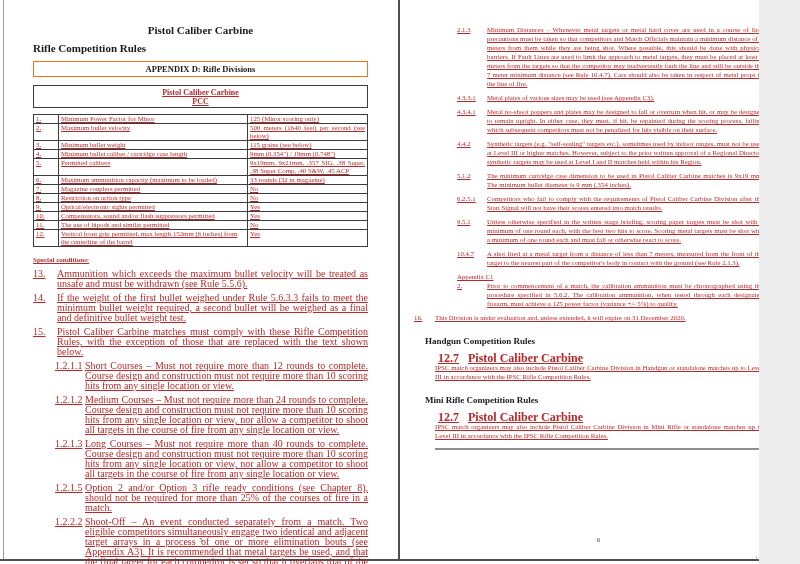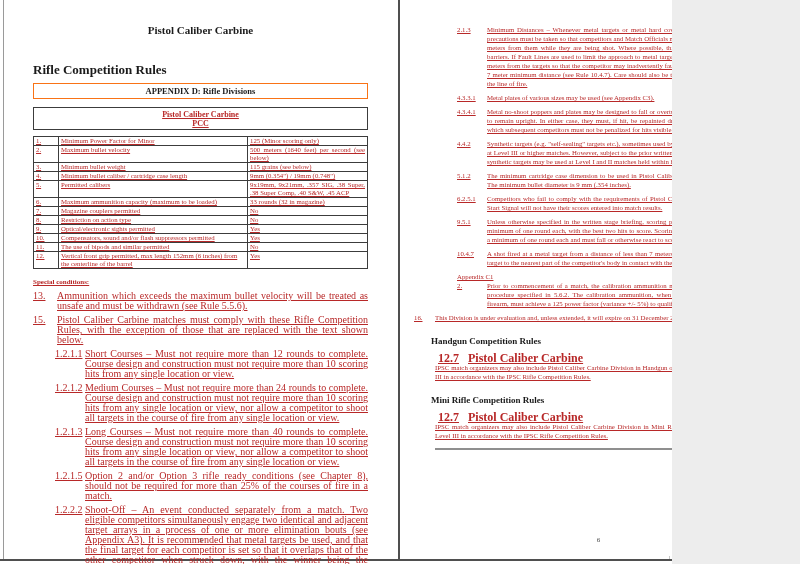--- a/index.html
+++ b/index.html
@@ -1,34 +1,34 @@
 <!DOCTYPE html>
 <html style="--red: #b82828; --ink: #1b1b1b;"><head>
 <meta charset="utf-8">
 <style>
   :root { --red:#b82828; --ink:#1b1b1b; }
   html,body { margin:0; padding:0; background:#ededed; }
   .screen {
-    position:relative; width:672px; height:564px; background:#ffffff;
+    position:relative; width:759px; height:564px; background:#ffffff;
     font-family:"Liberation Serif", serif; color:var(--ink); overflow:hidden;
   }
   .edge-left   { position:absolute; left:3px; top:0; bottom:3px; width:1px; background:#9a9a9a; }
   .edge-right  { position:absolute; right:2px; top:0; bottom:3px; width:1px; background:#c6c6c6; }
   .edge-bottom { position:absolute; left:0; right:0; bottom:3px; height:2px; background:#4f4f4f; }
   .page-divider{ position:absolute; left:398px; top:0; bottom:3px; width:2px; background:#4f4f4f; }
 
   .page { position:absolute; top:0; height:556px; box-sizing:border-box; background:#fff; }
   .page-left  { left:4px;   width:394px; padding:16px 30px 0 29px; }
   .page-right { left:400px; width:397px; padding:16px 34px 0 14px; }
 
   .red { color:var(--red); text-decoration:underline; }
 
   
   .doc-title { text-align:center; font-weight:bold; font-size:11px; line-height:13px; margin-top:8px; }
-  .section-heading { font-weight:bold; font-size:13px; line-height:10px; margin-top:28px; }
+  .section-heading { font-weight:bold; font-size:11px; line-height:10px; margin-top:6px; }
   .appendix-box { border:1px solid #f97316; text-align:center; font-weight:bold; font-size:8.5px; line-height:10px; padding:2px 0; margin-top:8px; }
   .division-box { border:1px solid #3c3c3c; text-align:center; padding:2px 0 1px; margin-top:8px; }
   .division-box span { display:block; font-weight:bold; font-size:8px; line-height:9px; }
 
   table.rules { width:100%; border-collapse:collapse; margin-top:6px; font-size:6.8px; line-height:8px; table-layout:fixed; }
   .rules td { border:1px solid #3c3c3c; padding:0 2px; vertical-align:top; color:var(--red); text-decoration:underline; }
   .rules .c-num { width:20px; }
   .rules .c-desc{ width:184px; }
   .rules .c-val { text-align:justify; }
 
@@ -42,21 +42,21 @@
   
   .r-item { display:flex; font-size:6.8px; line-height:9px; margin:5px 0 0 43px; }
   .r-item.first { margin-top:9px; }
   .r-item .inum { flex:none; width:30px; }
   .r-item .itext { flex:1; text-align:justify; }
   .appendix-heading { margin:5px 0 0 43px; font-size:6.8px; line-height:9px; }
   .r-item.appendix { margin-top:0; }
   .expiry { display:flex; font-size:6.8px; line-height:9px; margin-top:5px; }
   .expiry .inum { flex:none; width:21px; }
   .expiry .itext { flex:1; }
-  .rp-heading { font-weight:bold; font-size:9px; line-height:11px; margin:14px 0 0 17px; color:var(--ink); }
+  .rp-heading { font-weight:bold; font-size:9px; line-height:11px; margin:14px 0 0 11px; color:var(--ink); }
   .rule-title-line { display:flex; font-weight:bold; font-size:12px; line-height:9px; margin:7px 0 0 24px; }
   .rule-title-line .inum { flex:none; width:30px; }
   .rule-body { font-size:6.8px; line-height:9px; margin-left:21px; text-align:justify; }
   .hr-line { height:2px; background:#8f8f8f; margin:8px 0 0 21px; }
 
   .page-num { position:absolute; bottom:12px; left:0; right:0; text-align:center; font-size:7px; color:#4a4a4a; }
 </style>
 </head>
 <body>
 
@@ -140,20 +140,24 @@
       </tbody>
     </table>
 
     <div class="special red">Special conditions:</div>
 
     <div class="item">
       <span class="inum red">13.</span>
       <div class="itext red">Ammunition which exceeds the maximum bullet velocity will be treated as unsafe and must be withdrawn (see Rule 5.5.6).</div>
     </div>
     <div class="item">
+      <span class="inum red">14.</span>
+      <div class="itext red">If the weight of the first bullet weighed under Rule 5.6.3.3 fails to meet the minimum bullet weight required, a second bullet will be weighed as a final and definitive bullet weight test.</div>
+    </div>
+    <div class="item">
       <span class="inum red">15.</span>
       <div class="itext red">Pistol Caliber Carbine matches must comply with these Rifle Competition Rules, with the exception of those that are replaced with the text shown below.</div>
     </div>
 
     <div class="item sub">
       <span class="inum red">1.2.1.1</span>
       <div class="itext red">Short Courses – Must not require more than 12 rounds to complete.  Course design and construction must not require more than 10 scoring hits from any single location or view.</div>
     </div>
     <div class="item sub">
       <span class="inum red">1.2.1.2</span>

